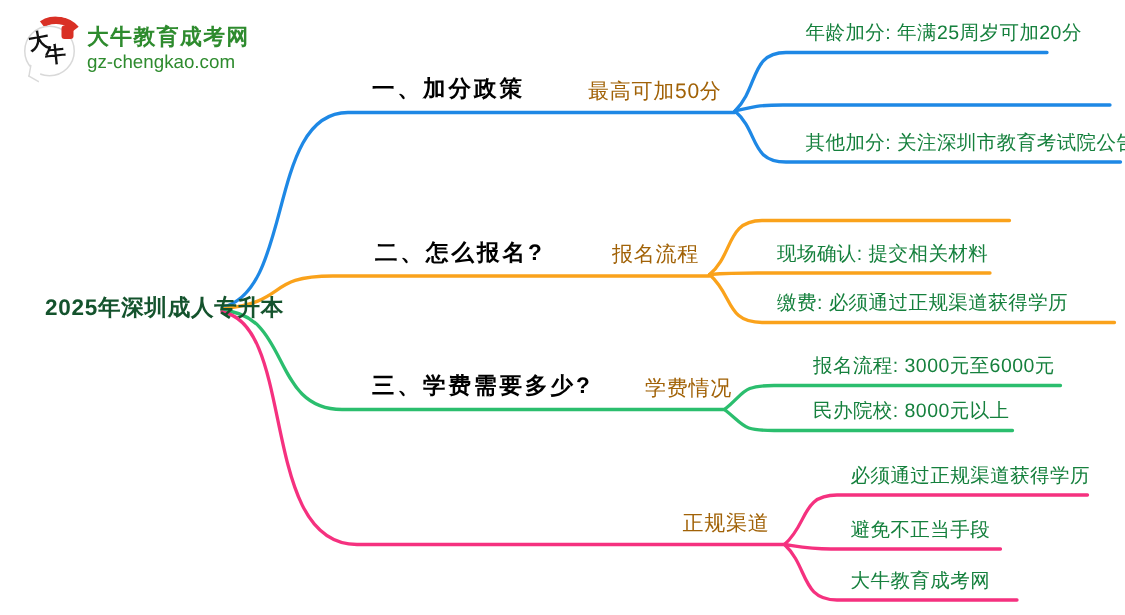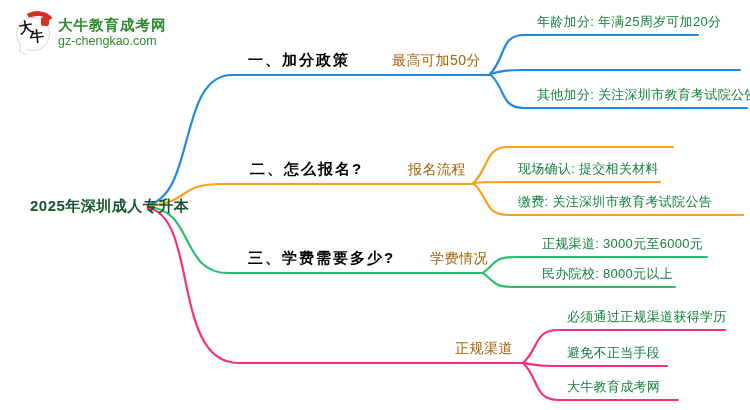--- a/index.html
+++ b/index.html
@@ -99,25 +99,25 @@
   <div class="label root-label">2025年深圳成人专升本</div>
 
   <div class="label branch-label" style="left:248px;top:50px">一、加分政策</div>
   <div class="label sub-label" style="left:392px;top:50px">最高可加50分</div>
   <div class="label leaf-label" style="left:537px;top:13px">年龄加分: 年满25周岁可加20分</div>
   <div class="label leaf-label" style="left:537px;top:86px">其他加分: 关注深圳市教育考试院公告</div>
 
   <div class="label branch-label" style="left:250px;top:159px">二、怎么报名?</div>
   <div class="label sub-label" style="left:408px;top:159px">报名流程</div>
   <div class="label leaf-label" style="left:518px;top:160px">现场确认: 提交相关材料</div>
-  <div class="label leaf-label" style="left:518px;top:193px">缴费: 关注深圳市教育考试院公告</div>
+  <div class="label leaf-label" style="left:518px;top:193px">缴费: 必须通过正规渠道获得学历</div>
 
   <div class="label branch-label" style="left:248px;top:248px">三、学费需要多少?</div>
   <div class="label sub-label" style="left:430px;top:248px">学费情况</div>
-  <div class="label leaf-label" style="left:542px;top:235px">正规渠道: 3000元至6000元</div>
+  <div class="label leaf-label" style="left:542px;top:235px">报名流程: 3000元至6000元</div>
   <div class="label leaf-label" style="left:542px;top:265px">民办院校: 8000元以上</div>
 
   <div class="label sub-label" style="left:455px;top:338px">正规渠道</div>
   <div class="label leaf-label" style="left:567px;top:344px">避免不正当手段</div>
   <div class="label leaf-label" style="left:567px;top:308px">必须通过正规渠道获得学历</div>
   <div class="label leaf-label" style="left:567px;top:378px">大牛教育成考网</div>
 
 </div>
 
 </body></html>

